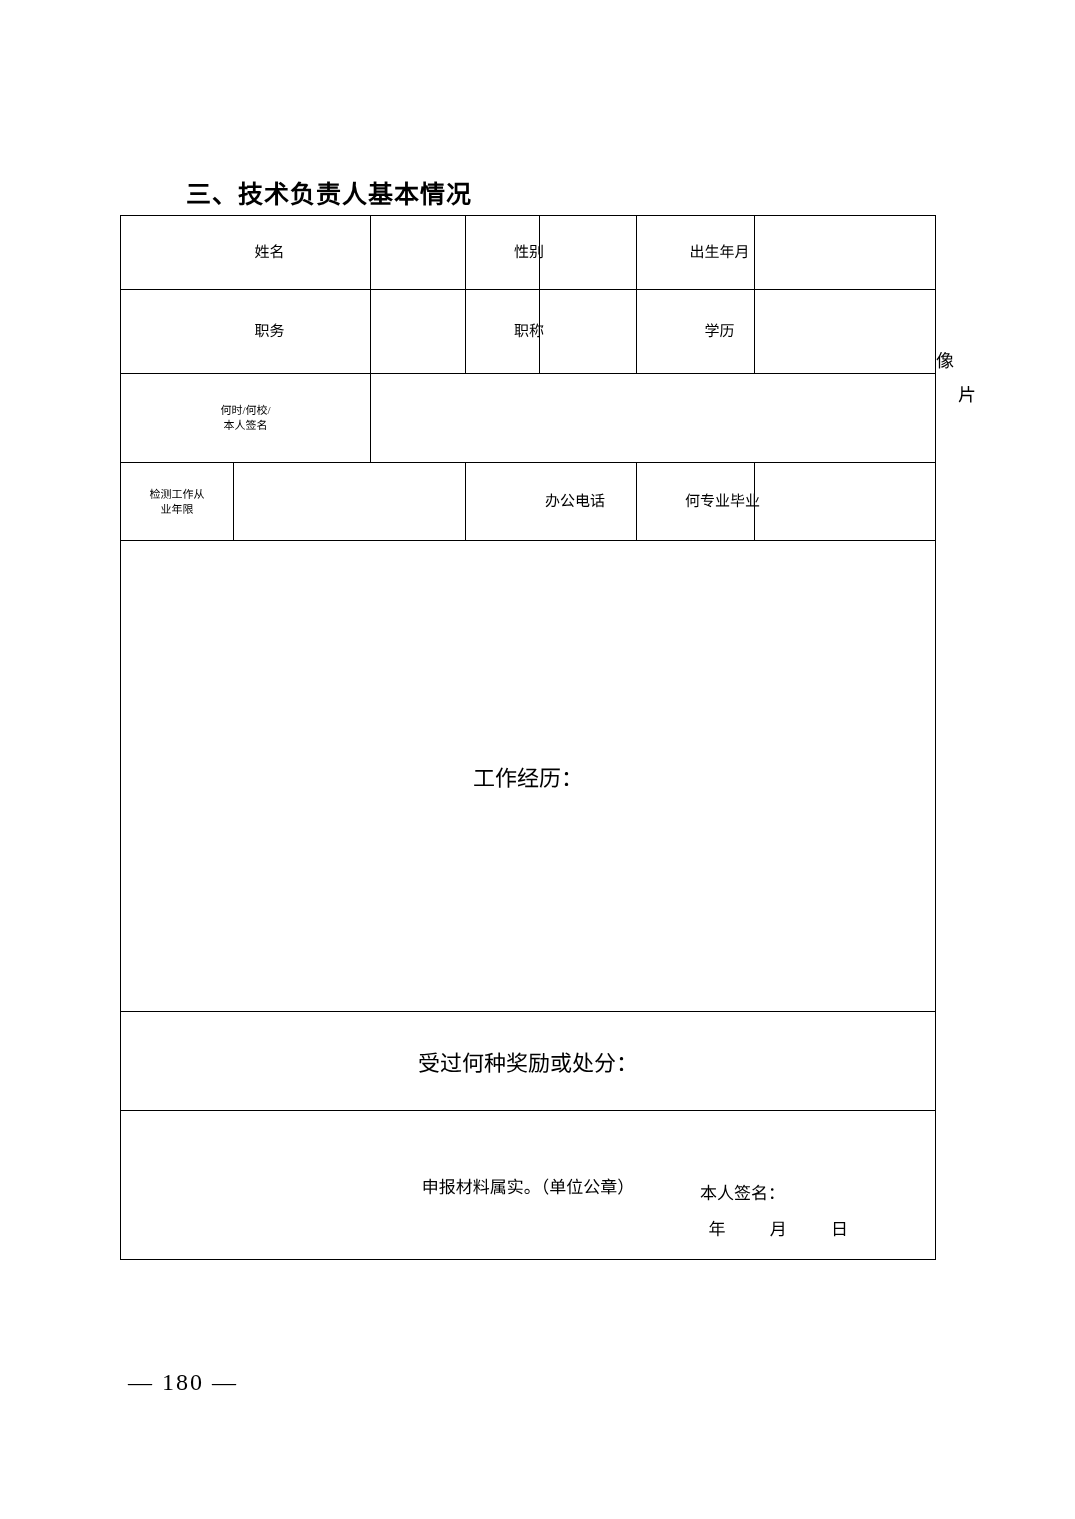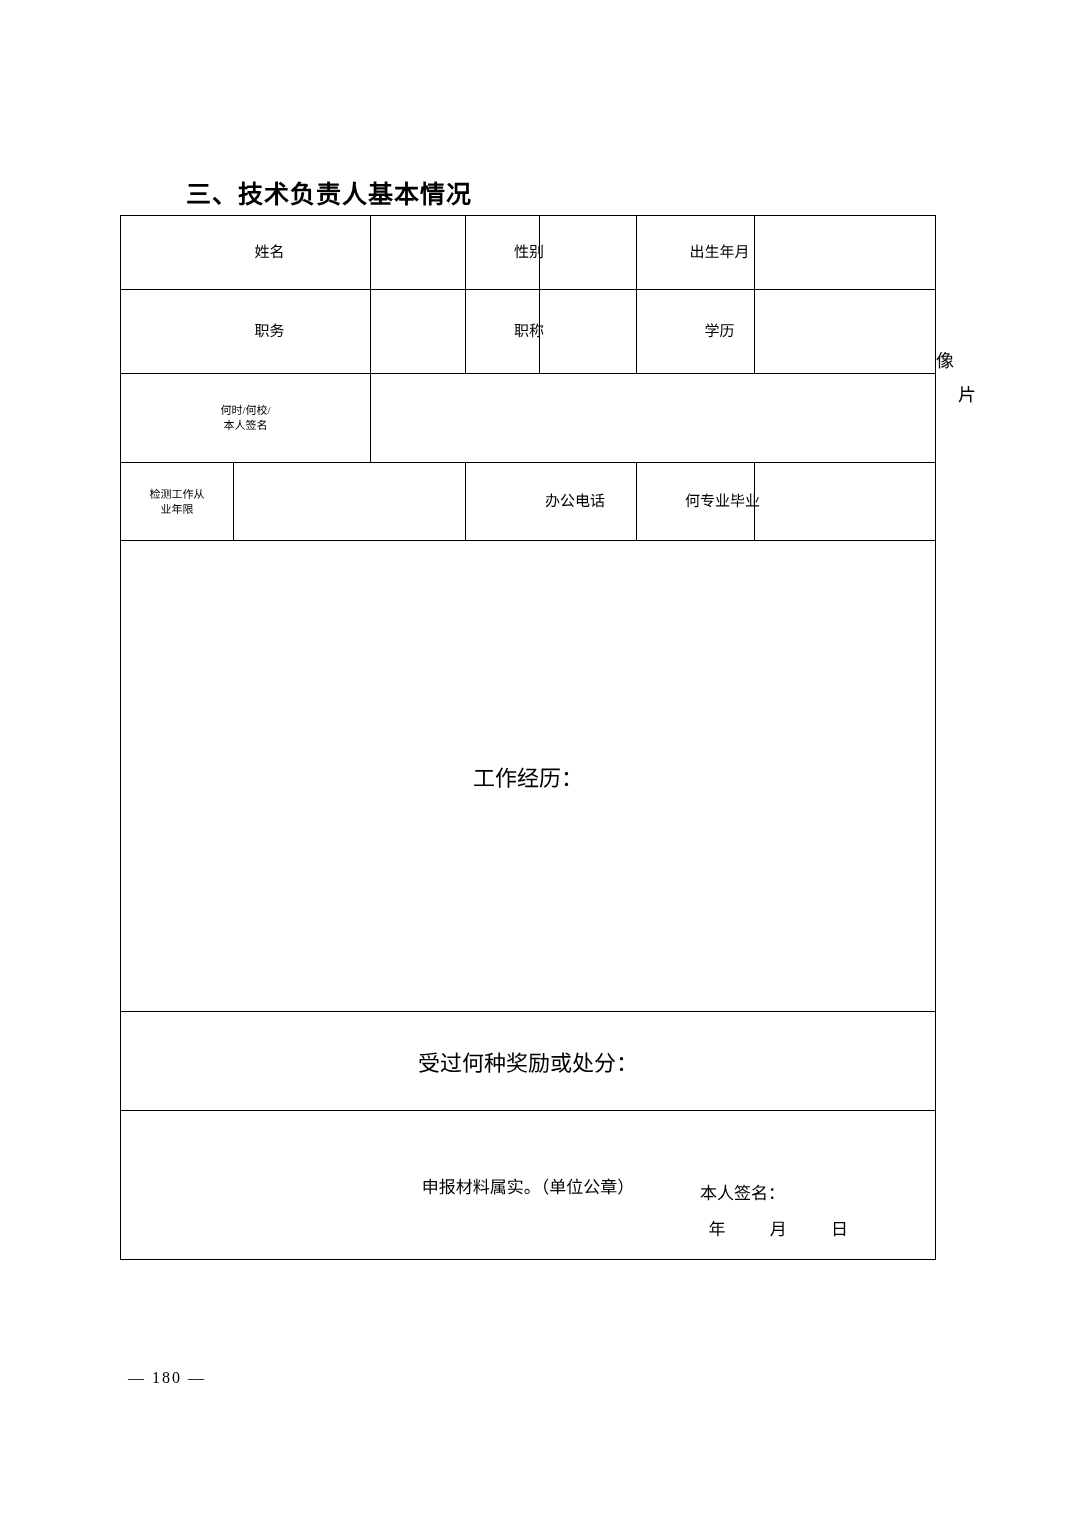--- a/index.html
+++ b/index.html
@@ -103,21 +103,21 @@
     display: inline-block;
     margin-right: 36px;
   }
   .date-line span:last-child {
     margin-right: 0;
   }
   .footer {
     position: absolute;
     left: 128px;
     top: 1365px;
-    font-size: 16px;
+    font-size: 24px;
     letter-spacing: 2px;
     white-space: nowrap;
   }
 </style>
 </head>
 <body>
 
 <div class="page">
 
   <div class="heading">三、技术负责人基本情况</div>

